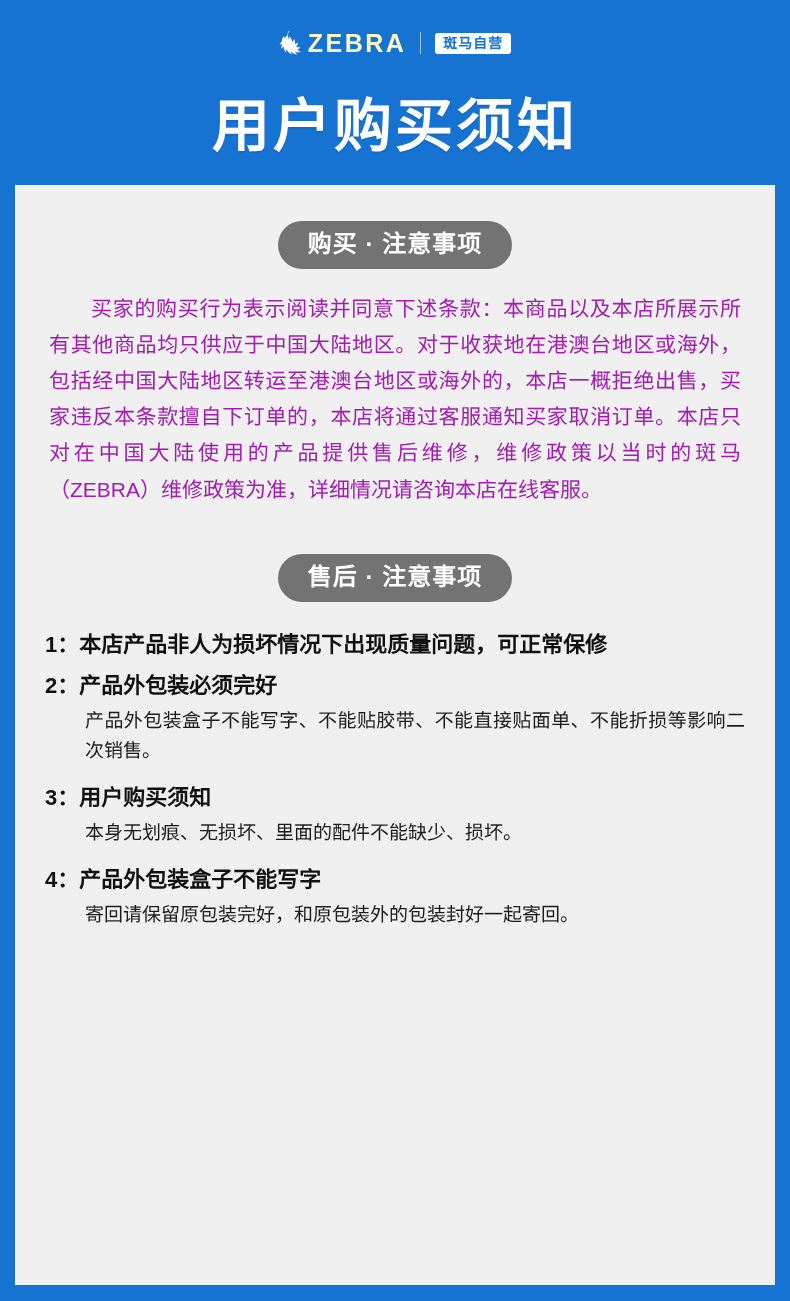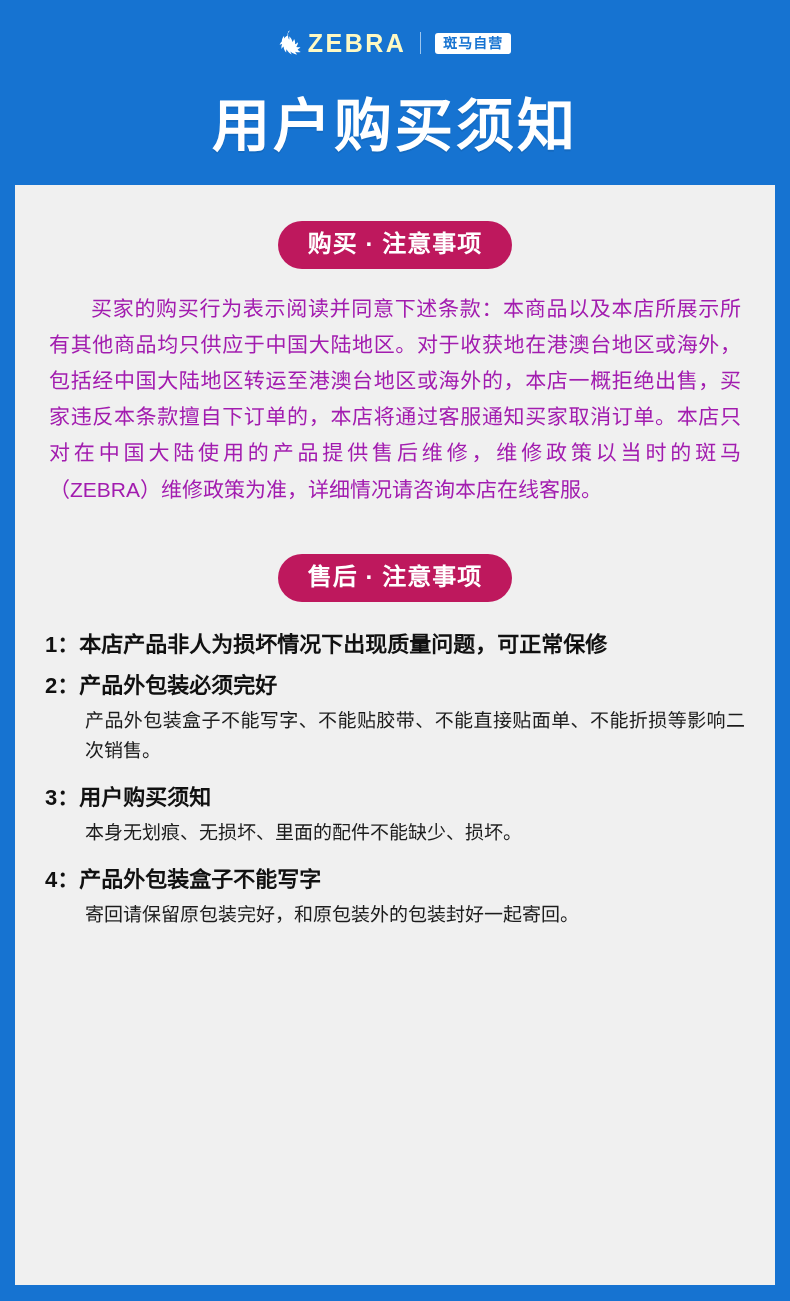--- a/index.html
+++ b/index.html
@@ -81,21 +81,21 @@
     top: 185px;
     width: 760px;
     height: 1100px;
     background: #f0f0f0;
     box-sizing: border-box;
     padding: 0 24px;
   }
 
   .section-pill {
     margin: 0 auto;
-    background: #be185d;
+    background: #737373;
     color: #ffffff;
     font-size: 24px;
     font-weight: bold;
     letter-spacing: 1px;
     border-radius: 26px;
     padding: 11px 30px 13px;
     width: fit-content;
     line-height: 1;
   }
   .pill-wrap-1 { padding-top: 36px; }

